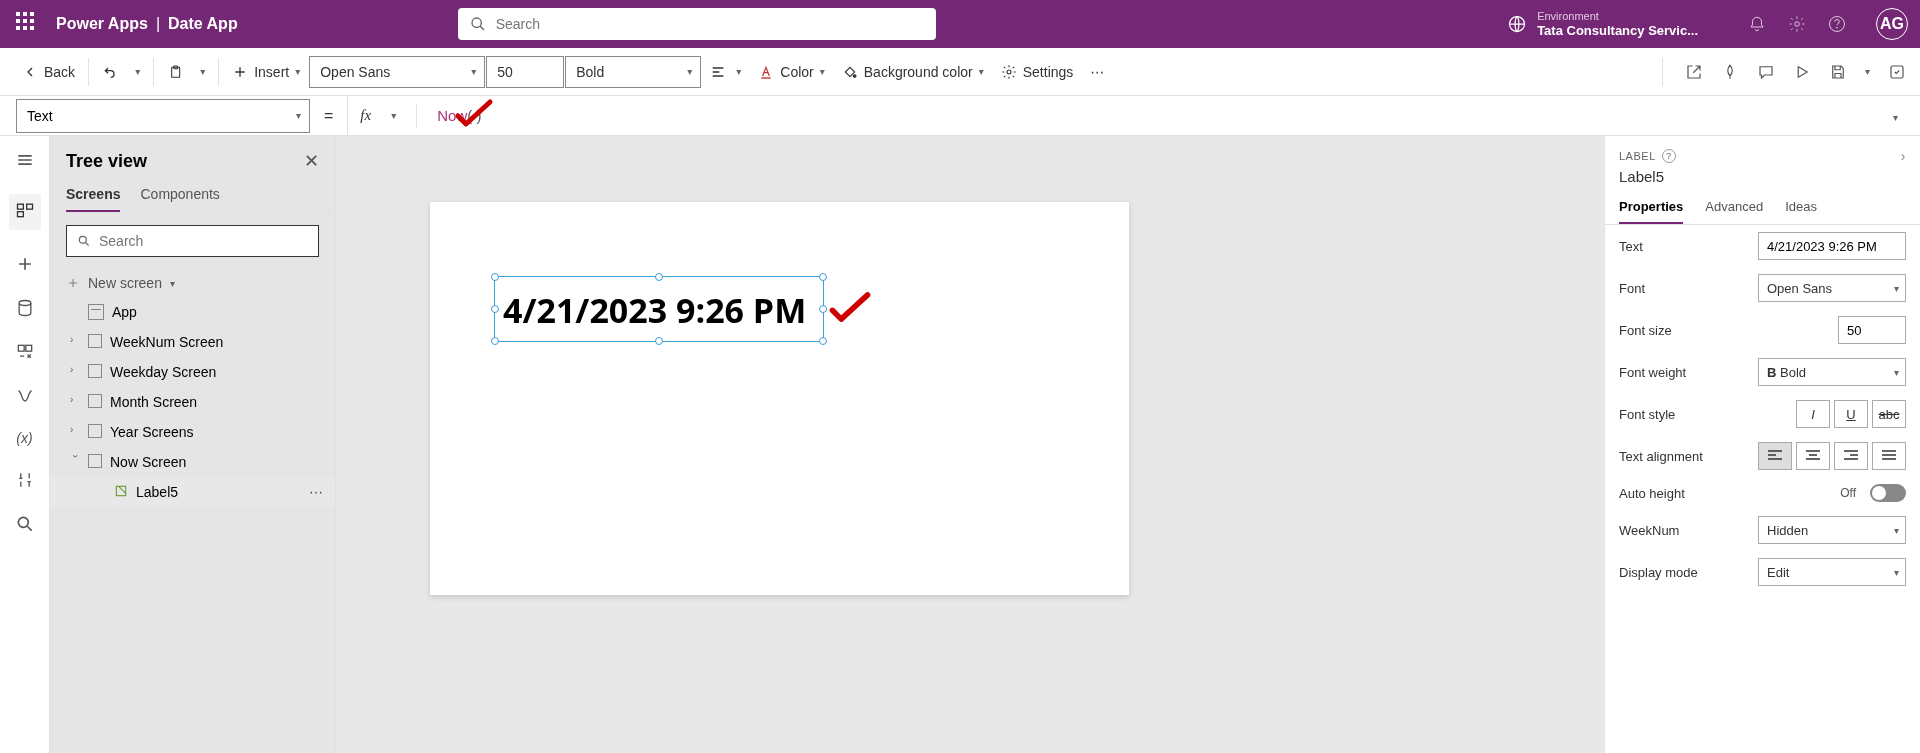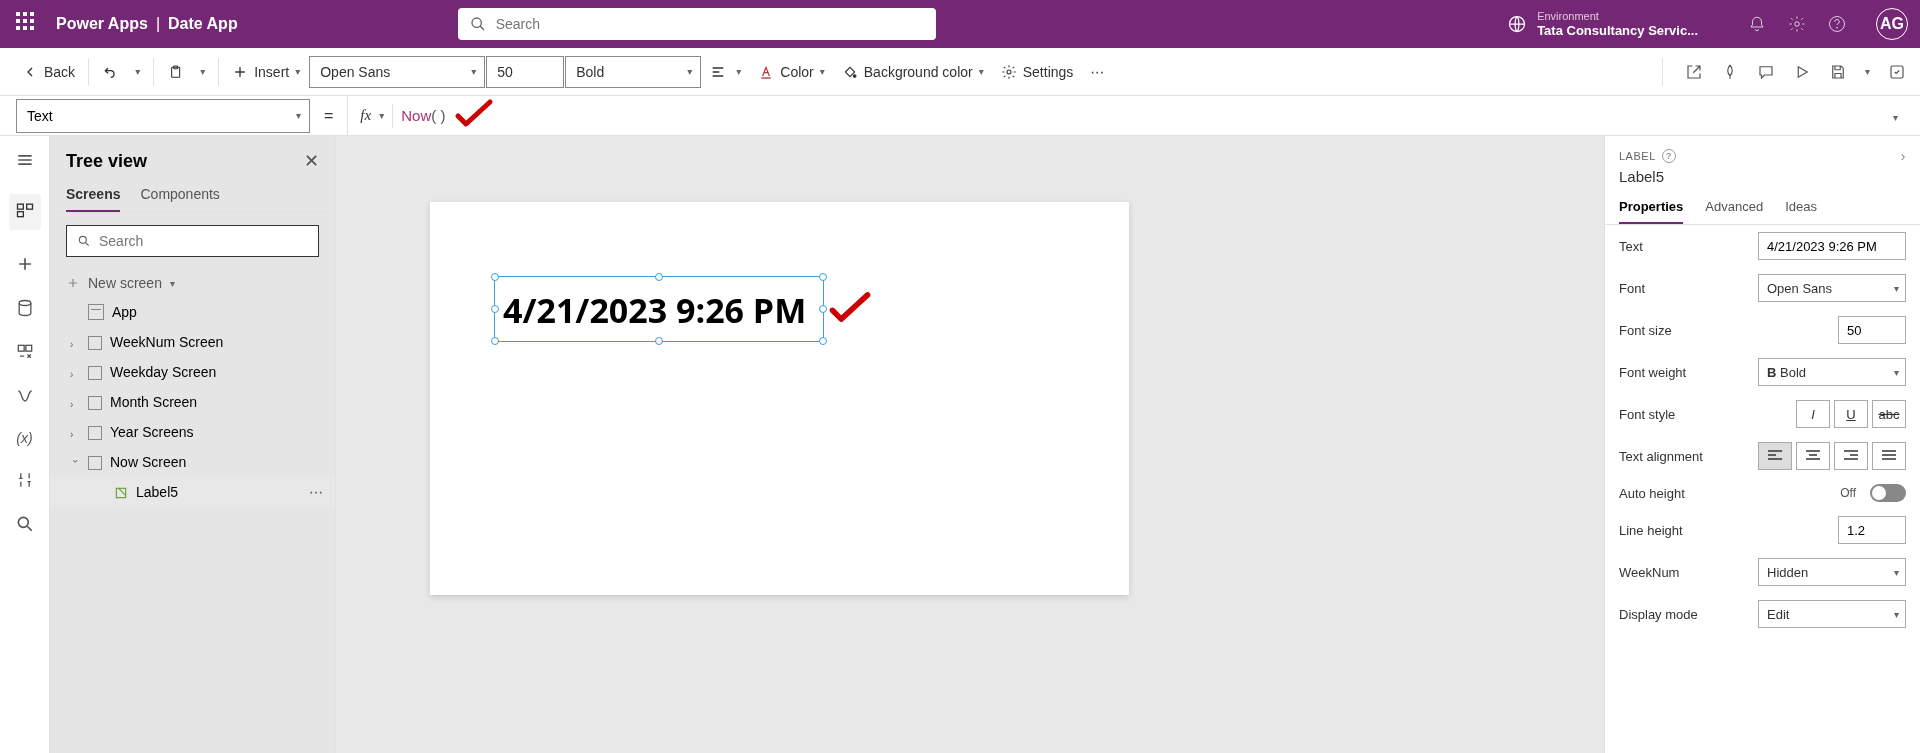--- a/index.html
+++ b/index.html
@@ -34,21 +34,21 @@
 .size-sel { width: 78px; }
 .weight-sel { width: 136px; }
 .tb-right { margin-left: auto; display: flex; gap: 18px; align-items: center; color: #555; }
 .tb-right svg { width: 18px; height: 18px; }
 
 
 .formula-row { height: 40px; display: flex; align-items: center; border-bottom: 1px solid #e1e1e1; padding: 0 16px; gap: 10px; }
 .prop-select { width: 294px; height: 34px; border: 1px solid #8a8a8a; padding: 0 10px; font-size: 14px; display: flex; align-items: center; position: relative; }
 .prop-select .chev { position: absolute; right: 8px; }
 .eq { font-size: 16px; color: #333; margin: 0 4px; }
-.fx-wrap { display: flex; align-items: center; flex: 1; border-left: 1px solid #e1e1e1; height: 100%; padding-left: 12px; gap: 8px; position: relative; }
+.fx-wrap { display: flex; align-items: center; flex: 1; border-left: 1px solid #e1e1e1; height: 100%; padding-left: 12px; gap: 20px; position: relative; }
 .fx { font-style: italic; font-family: Georgia, serif; font-size: 15px; color: #333; }
 .fx-chev { font-size: 10px; color: #666; }
 .formula-text { font-size: 15px; color: #aa3377; }
 .formula-text .paren { color: #555; }
 .check-red { position: absolute; }
 .fx-expand { margin-left: auto; padding: 0 6px; }
 
 
 .main { display: flex; height: calc(753px - 48px - 48px - 40px); }
 
@@ -62,21 +62,21 @@
 .tree-hdr { display: flex; align-items: center; padding: 14px 16px 8px; }
 .tree-title { font-size: 18px; font-weight: 600; flex: 1; }
 .tree-close { font-size: 18px; color: #555; cursor: pointer; }
 .tree-tabs { display: flex; gap: 20px; padding: 6px 16px 0; border-bottom: 1px solid #e1e1e1; }
 .tree-tab { font-size: 14px; padding-bottom: 8px; color: #555; cursor: pointer; }
 .tree-tab.active { color: #333; border-bottom: 2px solid #742774; font-weight: 600; }
 .tree-search { margin: 12px 16px; height: 32px; border: 1px solid #333; display: flex; align-items: center; padding: 0 10px; gap: 8px; background: #fff; }
 .tree-search input { border: none; outline: none; flex: 1; font-size: 14px; }
 .new-screen { display: flex; align-items: center; gap: 8px; padding: 6px 16px; color: #555; font-size: 14px; cursor: pointer; }
 .tree-list { flex: 1; overflow: auto; font-size: 14px; }
-.tree-item { display: flex; align-items: flex-end; gap: 8px; padding: 7px 10px 7px 20px; cursor: pointer; position: relative; }
+.tree-item { display: flex; align-items: flex-start; gap: 8px; padding: 7px 10px 7px 20px; cursor: pointer; position: relative; }
 .tree-item.indent2 { padding-left: 64px; }
 .tree-item .caret { width: 10px; font-size: 10px; color: #666; }
 .tree-item .box-icon { width: 14px; height: 14px; border: 1px solid #888; }
 .tree-item.selected { background: #e8e8e8; }
 .tree-item .more { margin-left: auto; color: #555; letter-spacing: 2px; }
 .app-icon { width: 16px; height: 16px; border: 1px solid #888; position: relative; }
 .app-icon::after { content: ""; position: absolute; left: 2px; right: 2px; top: 4px; height: 1px; background: #888; }
 
 
 .canvas-area { flex: 1; background: #e8e8e8; position: relative; }
@@ -481,24 +481,20 @@
               </svg>
             </div>
         </div>
       </div>
       <div class="rp-row">
           <div class="rp-label">Auto height</div>
           <span class="off-lbl">Off</span>
           <div class="toggle off"></div>
         </div>
       <div class="rp-row">
-          <div class="rp-label">Line height</div>
-          <input class="rp-input sm" value="1.2" style="">
-        </div>
-      <div class="rp-row">
           <div class="rp-label">WeekNum</div>
           <div class="rp-select">
             <span>Hidden</span>
             <span class="chev">▾</span>
           </div>
         </div>
       <div class="rp-row">
           <div class="rp-label">Display mode</div>
           <div class="rp-select">
             <span>Edit</span>

